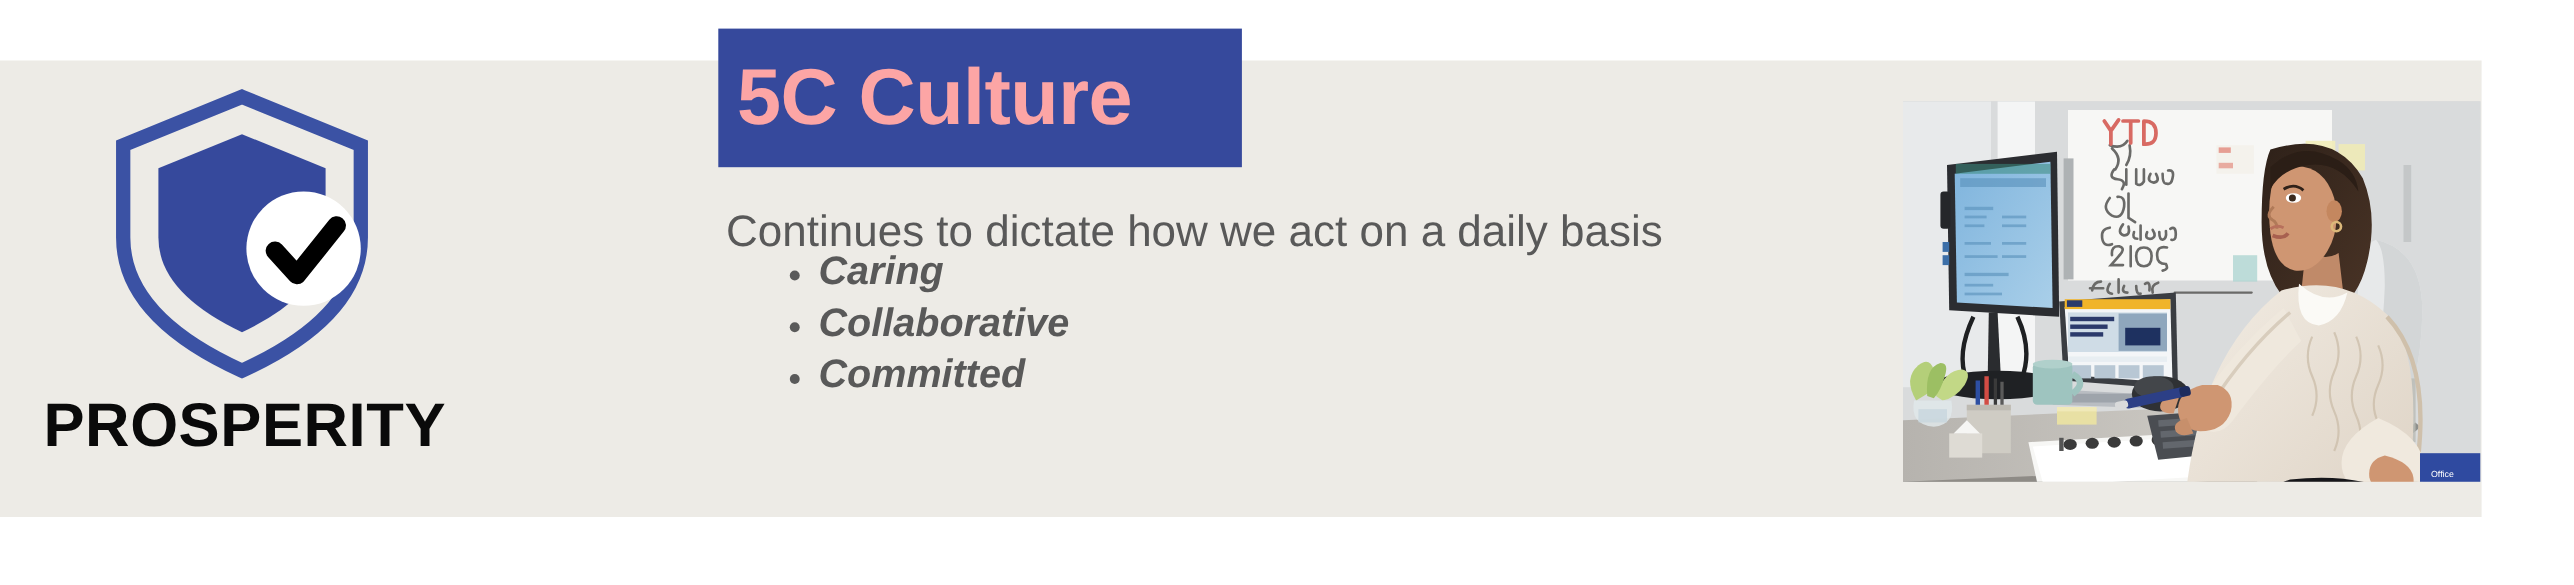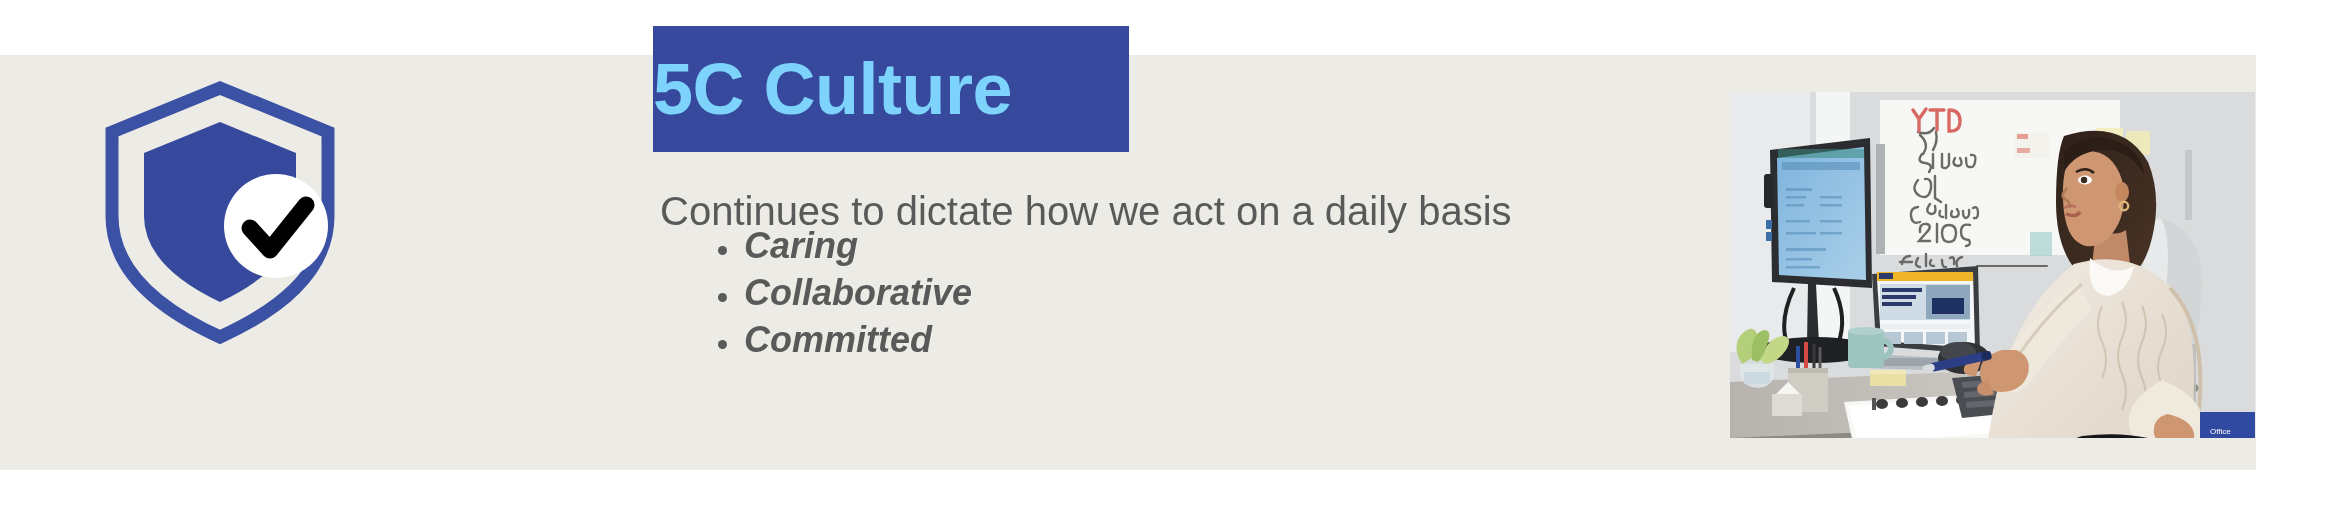--- a/index.html
+++ b/index.html
@@ -39,24 +39,25 @@
   }
 
   
   .title-box {
     position:absolute; left:653px; top:26px;
     width:476px; height:126px;
     background:#36499c;
     display:flex; align-items:center;
   }
   .title-text {
-    color:#7dd3fc;
+    color:#fca5a5;
     font-size:72px;
     font-weight:bold;
     line-height:1;
+    padding-left:17px;
     letter-spacing:-0.5px;
   }
 
   
   .subtitle {
     position:absolute; left:660px; top:168px;
     font-size:40px;
     color:#595959;
     line-height:1.15;
     white-space:nowrap;
@@ -116,20 +117,21 @@
         <path d="M120 8 L228 52 L228 136 Q228 208 120 257 Q12 208 12 136 L12 52 Z" fill="none" stroke="#3b52a4" stroke-width="13"></path>
 
         <path d="M120 42 L196 73 L196 136 Q196 186 120 222 Q44 186 44 136 L44 73 Z" fill="#36499c"></path>
 
         <circle cx="176" cy="146" r="52" fill="#ffffff"></circle>
 
         <path d="M150 148 L170 170 L206 125" fill="none" stroke="#000000" stroke-width="17" stroke-linecap="round" stroke-linejoin="round"></path>
       </svg>
     </div>
 
+    <div class="brand-word">PROSPERITY</div>
   </div>
 
   <div class="title-box">
     <span class="title-text">5C Culture</span>
   </div>
 
   <div class="subtitle">Continues to dictate how we act on a daily basis</div>
 
   <div class="bullets">
 

